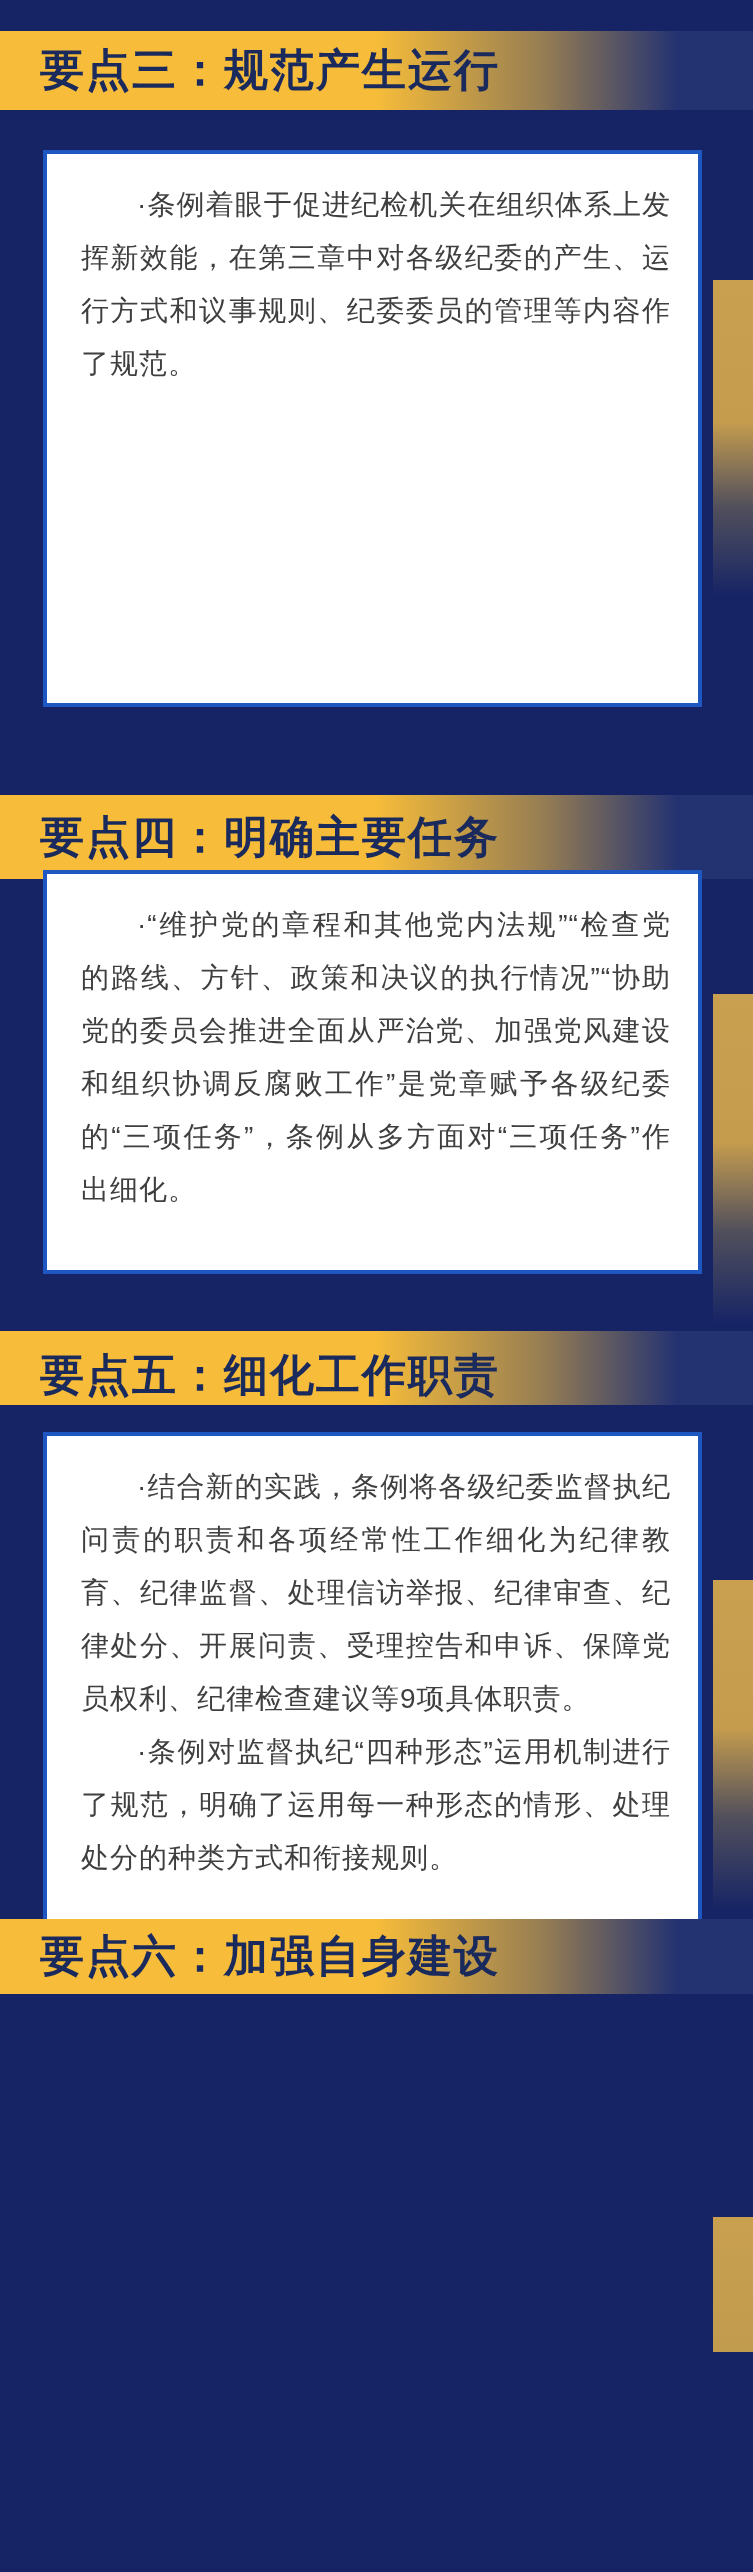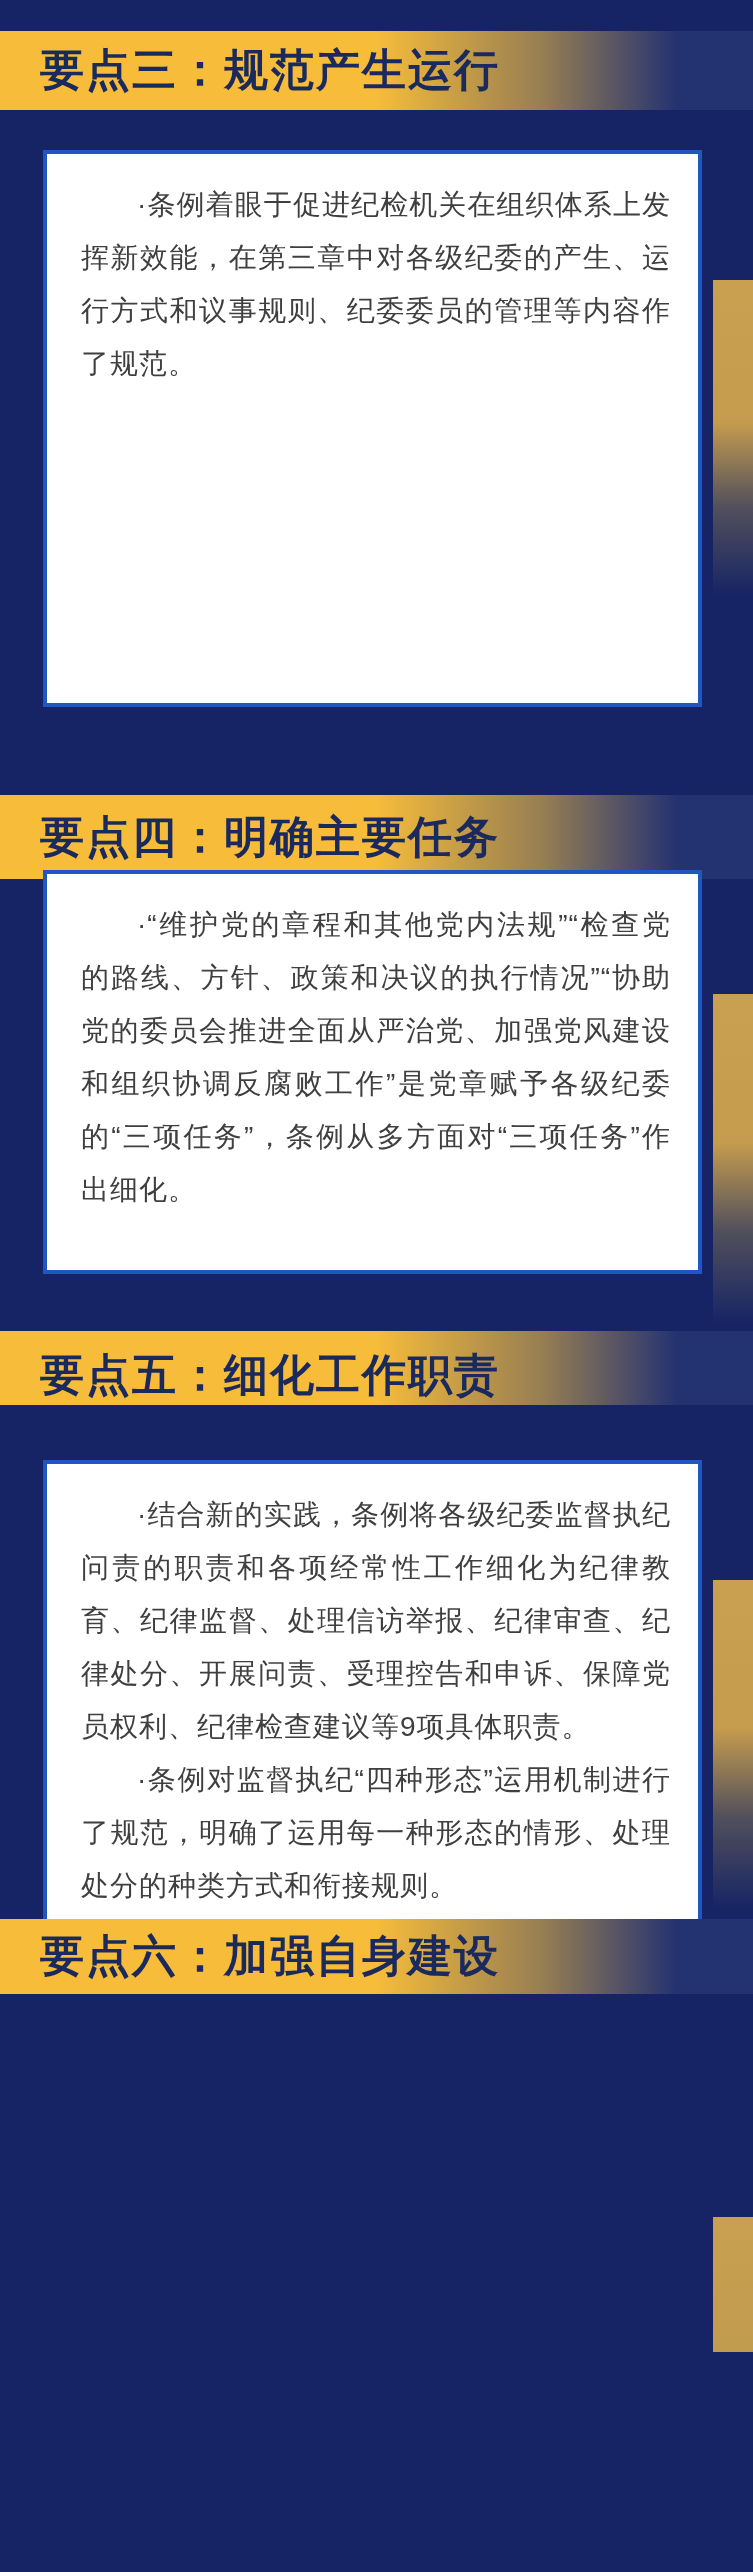--- a/index.html
+++ b/index.html
@@ -105,21 +105,21 @@
   </div>
   <div class="card" style="top:870px; height:404px;">
     <div class="card-inner">
       <p>·“维护党的章程和其他党内法规”“检查党的路线、方针、政策和决议的执行情况”“协助党的委员会推进全面从严治党、加强党风建设和组织协调反腐败工作”是党章赋予各级纪委的“三项任务”，条例从多方面对“三项任务”作出细化。</p>
     </div>
   </div>
 
   <div class="band" style="top:1331px; height:74px;align-items:flex-end;">
     <div class="band-title">要点五：细化工作职责</div>
   </div>
-  <div class="card" style="top:1432px; height:524px;margin-top:28px;">
+  <div class="card" style="top:1432px; height:524px;">
     <div class="card-inner">
       <p>·结合新的实践，条例将各级纪委监督执纪问责的职责和各项经常性工作细化为纪律教育、纪律监督、处理信访举报、纪律审查、纪律处分、开展问责、受理控告和申诉、保障党员权利、纪律检查建议等9项具体职责。</p>
       <p>·条例对监督执纪“四种形态”运用机制进行了规范，明确了运用每一种形态的情形、处理处分的种类方式和衔接规则。</p>
     </div>
   </div>
 
   <div class="band" style="top:1919px; height:75px;">
     <div class="band-title">要点六：加强自身建设</div>
   </div>
 

